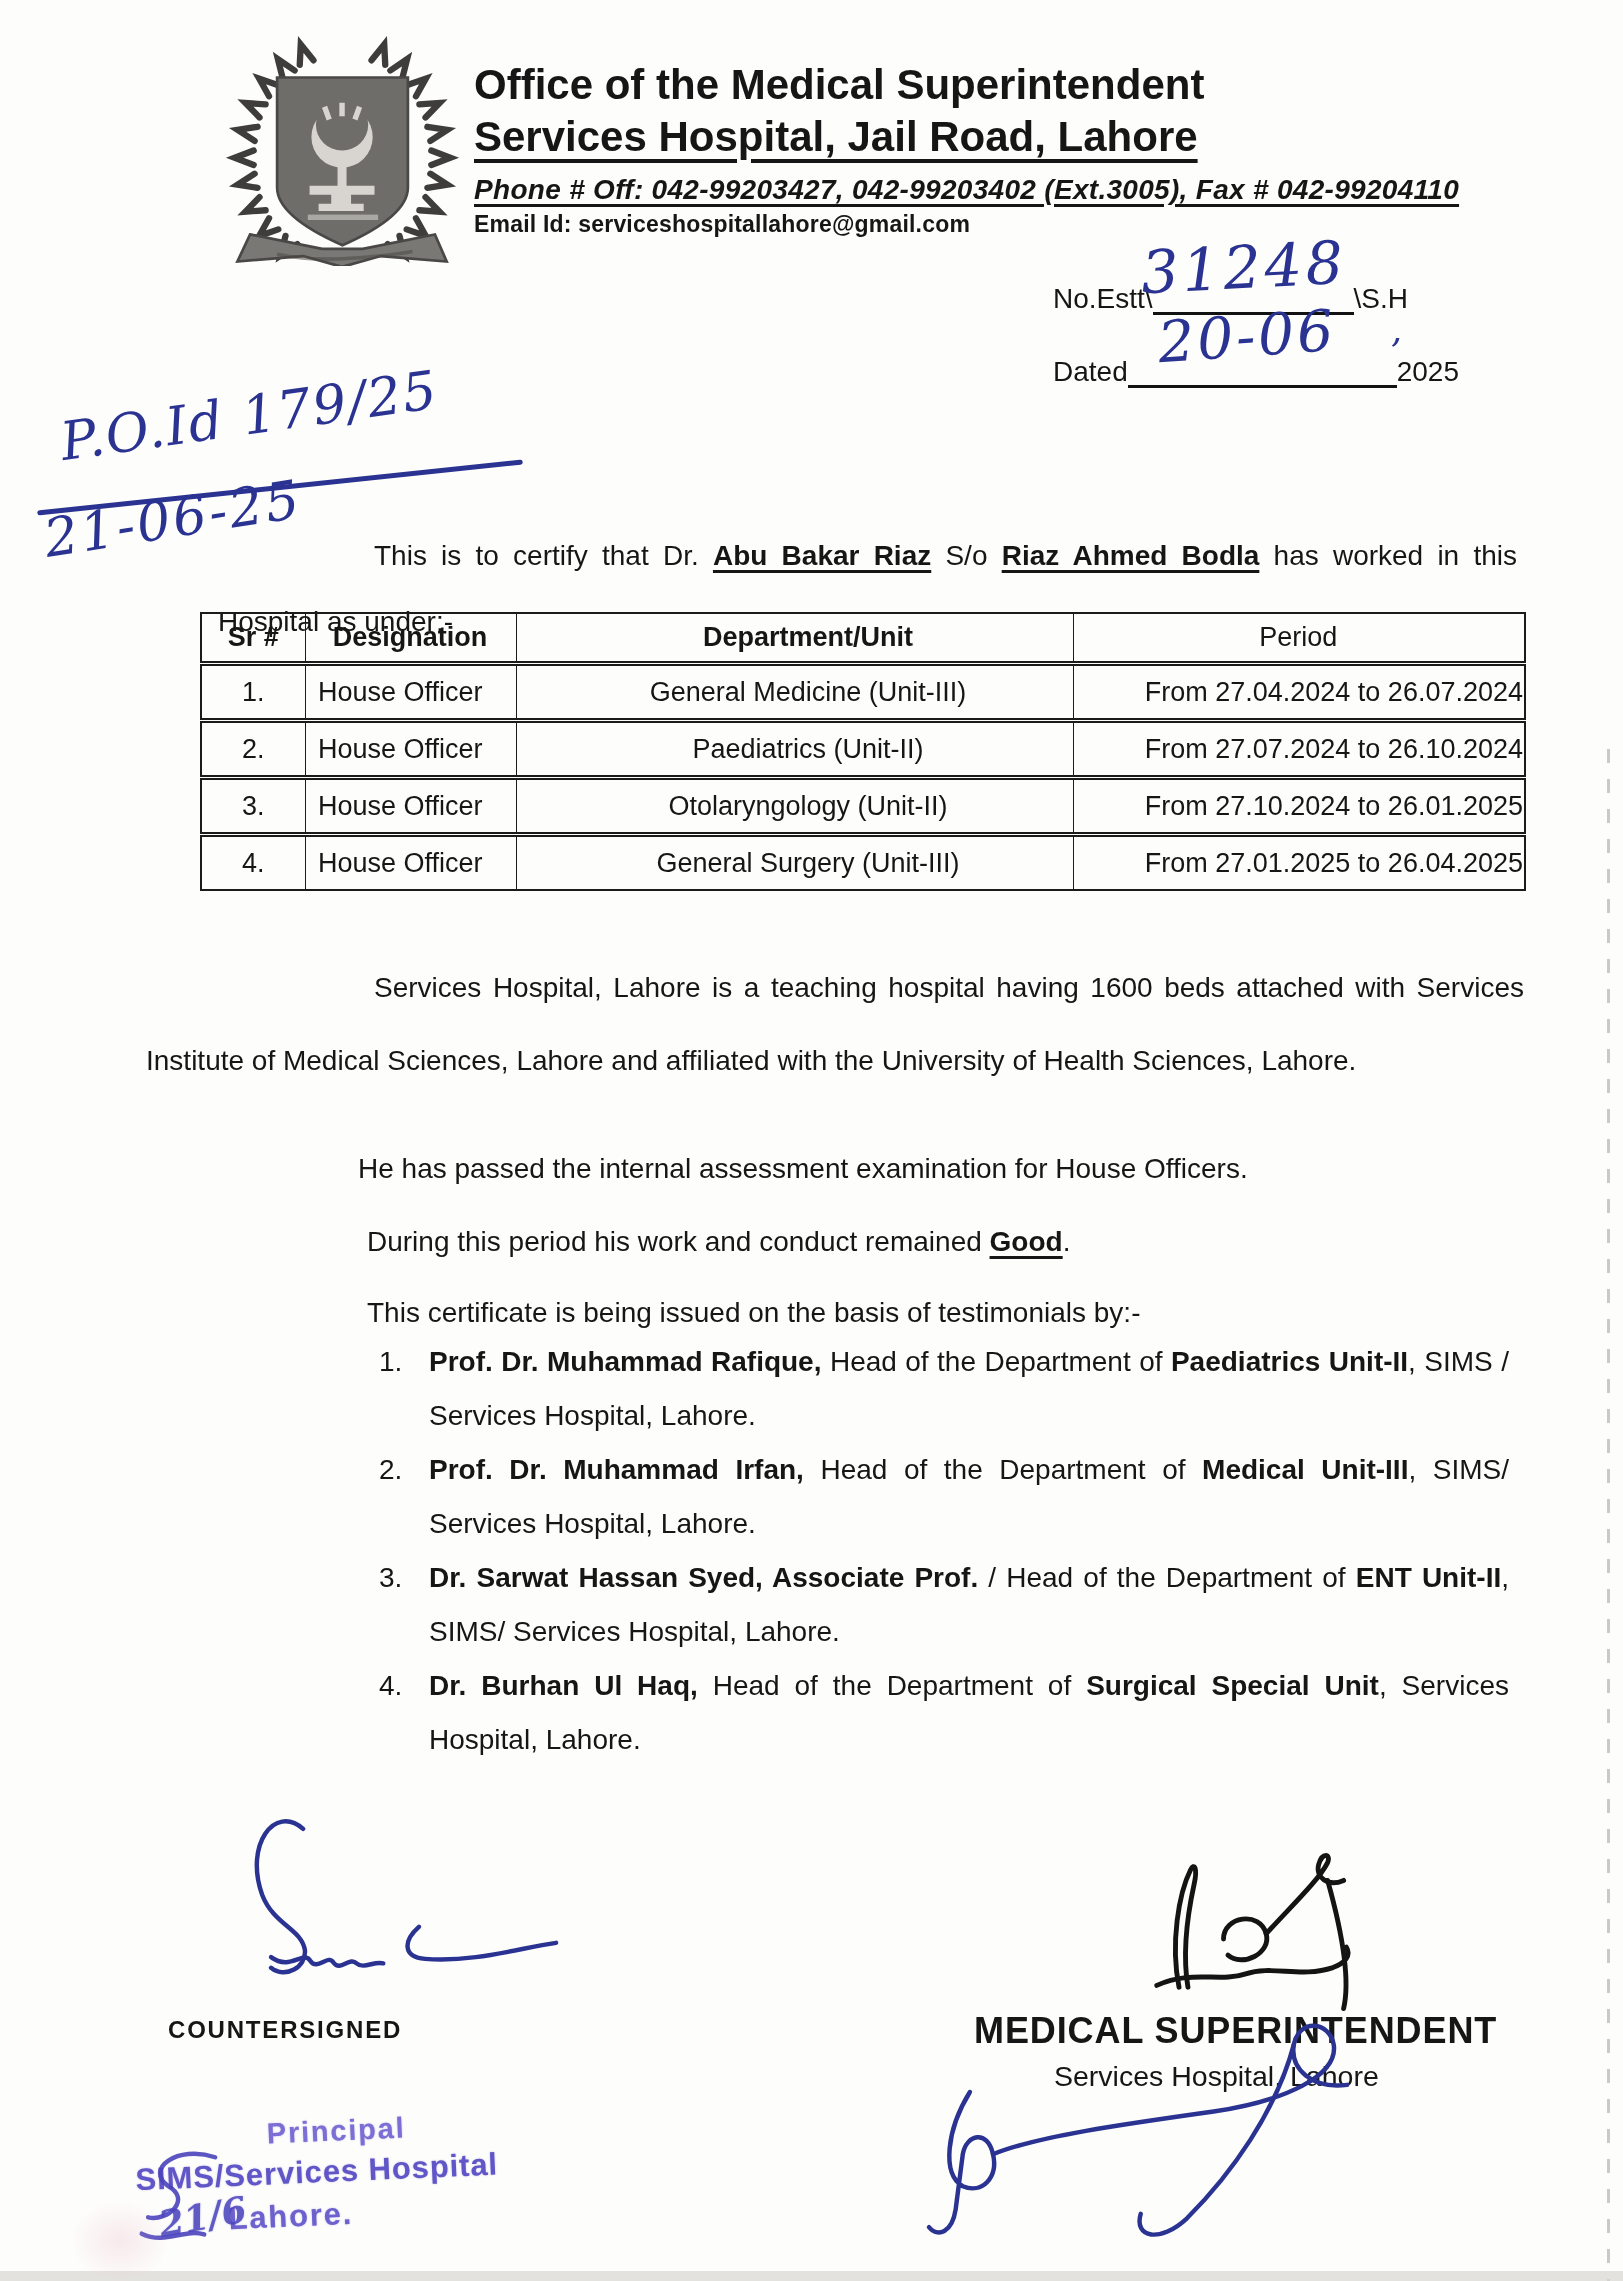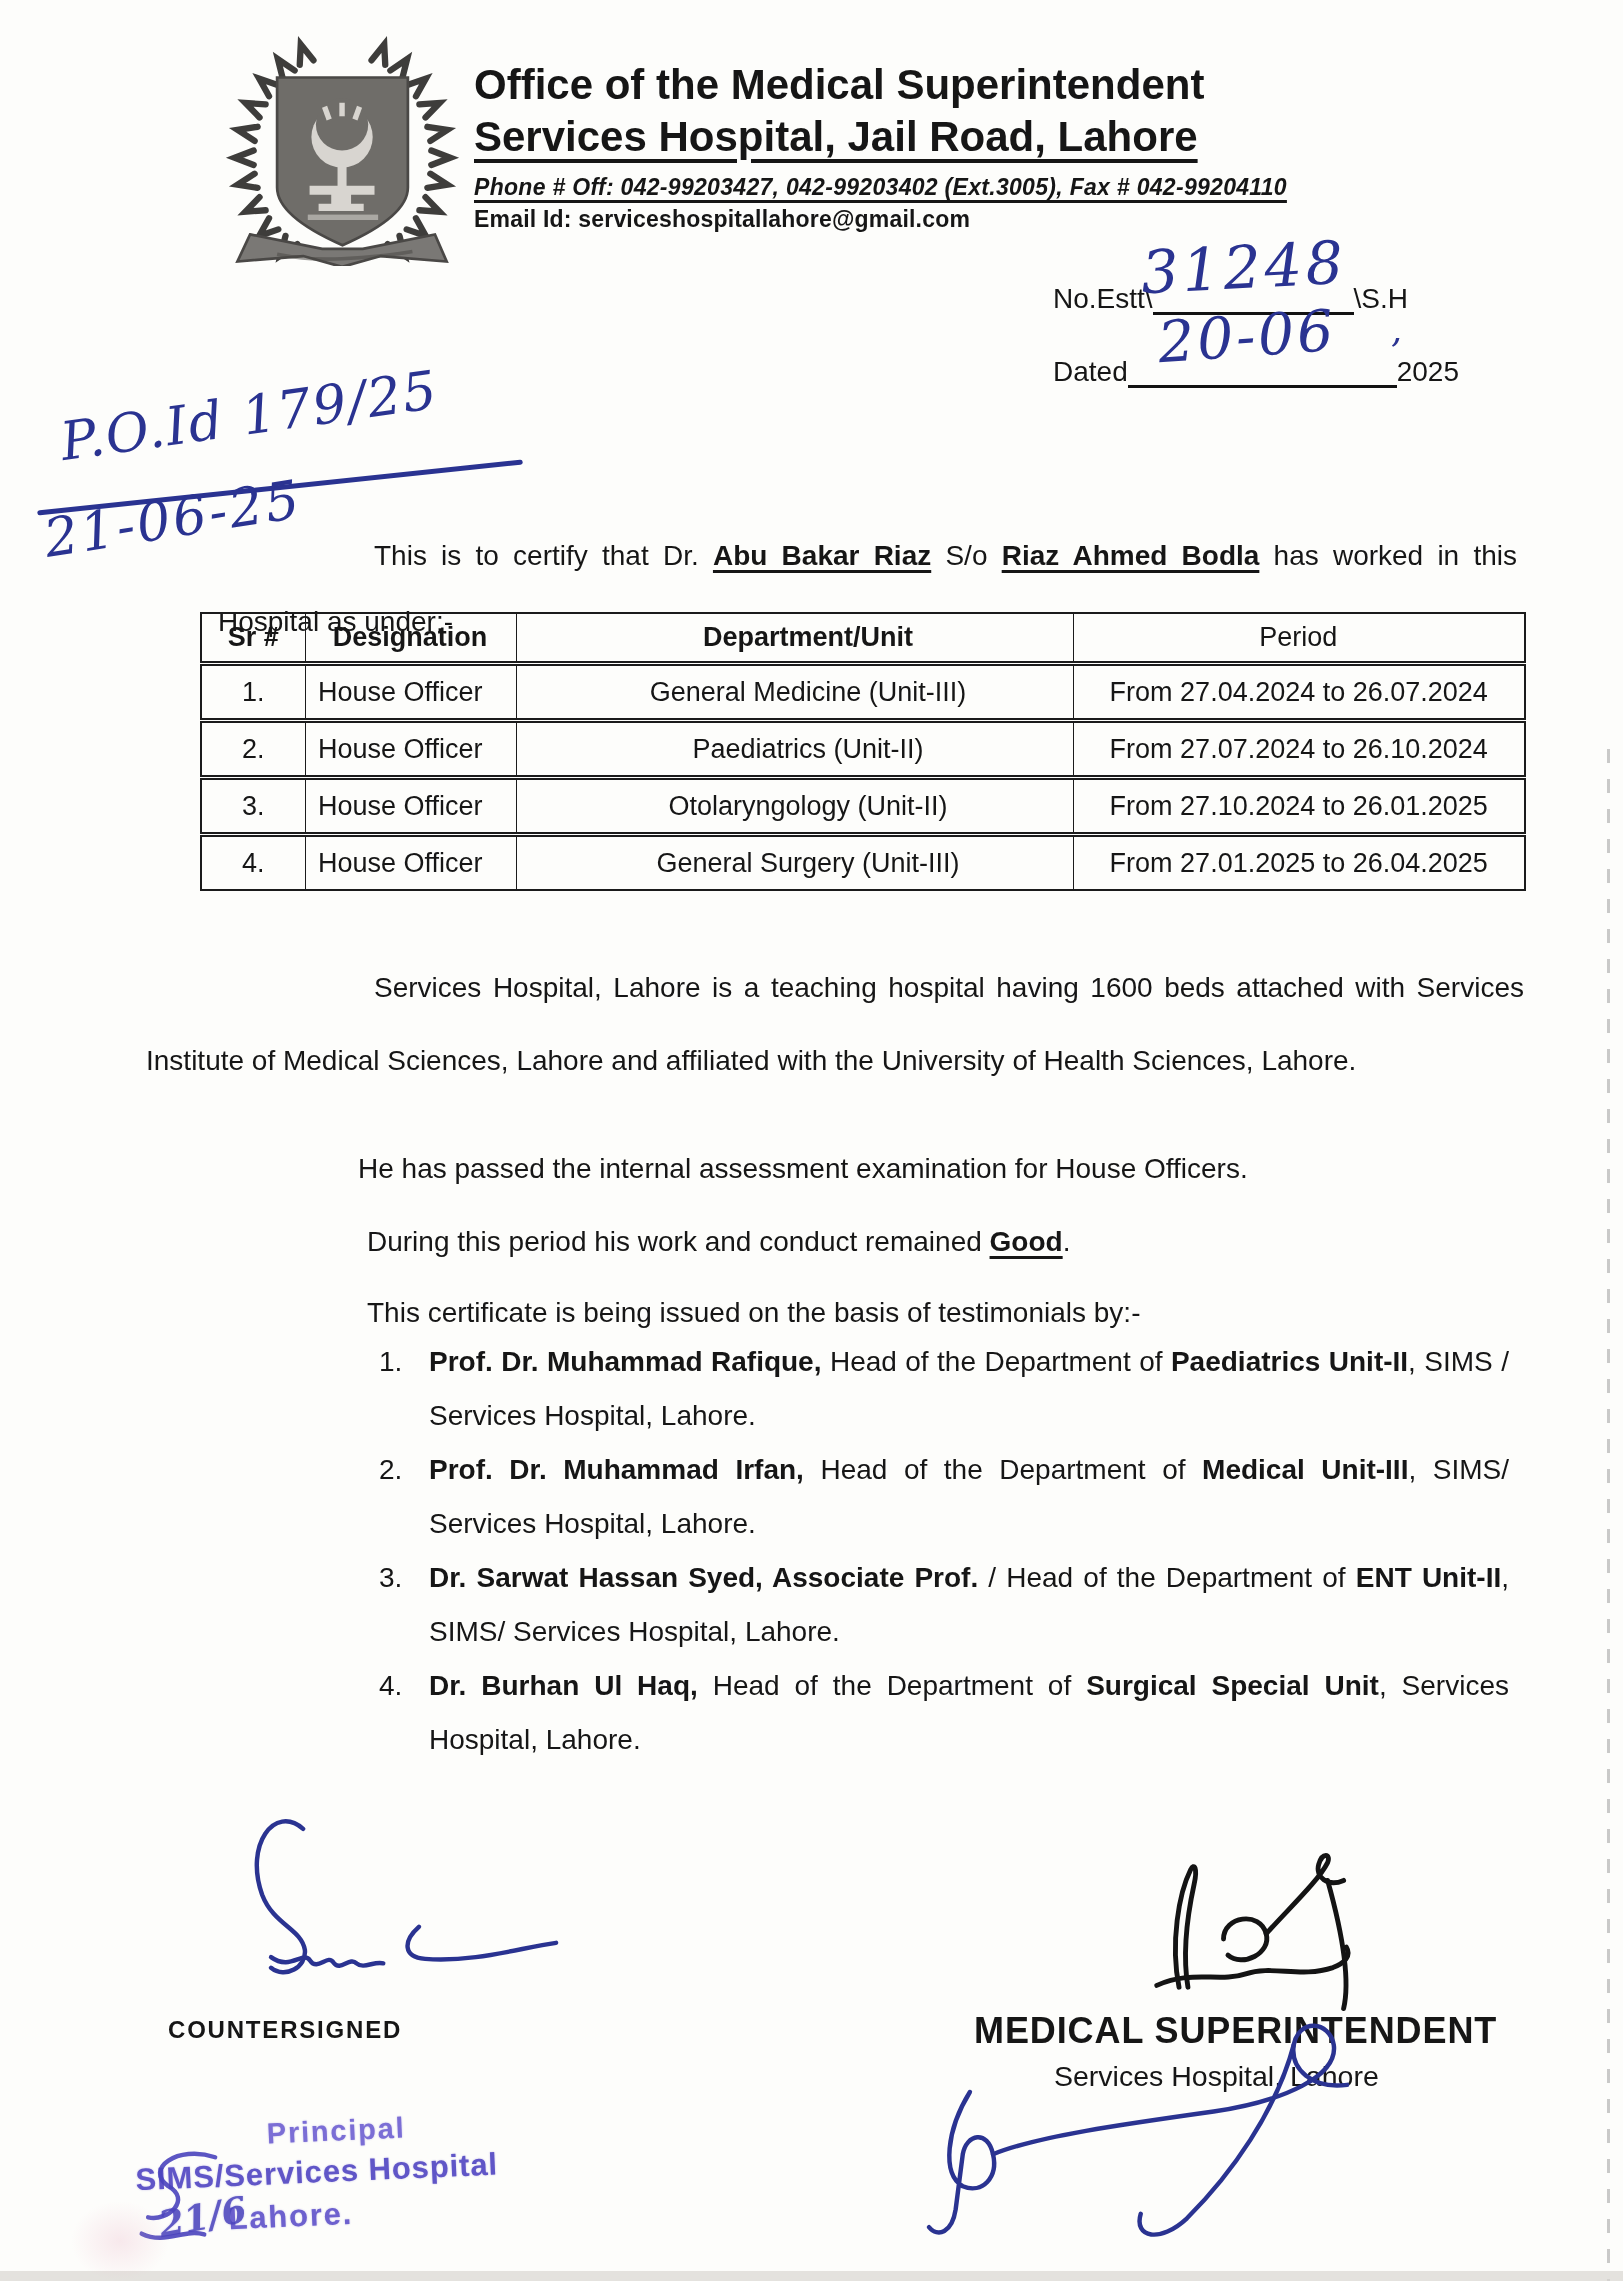--- a/index.html
+++ b/index.html
@@ -9,21 +9,21 @@
     font-family:"Liberation Sans", sans-serif; color:#161616;
   }
   .abs{position:absolute;}
 
   
   .logo{left:223px; top:36px; width:239px; height:230px;}
   .head-block{left:474px; top:59px; width:900px;}
   .h1{font-size:42px; font-weight:700; letter-spacing:0px; line-height:52px; white-space:nowrap;}
   .h2{font-size:42px; font-weight:700; line-height:52px; white-space:nowrap;
       text-decoration:underline; text-decoration-thickness:3.6px; text-underline-offset:8px;}
-  .phone{margin-top:10.7px; font-size:23px; font-weight:700; font-style:italic; white-space:nowrap;
+  .phone{margin-top:10.7px; font-size:28px; font-weight:700; font-style:italic; white-space:nowrap;
       text-decoration:underline; text-decoration-thickness:2.7px; text-underline-offset:4.5px; letter-spacing:0.3px;}
   .email{margin-top:5.3px; font-size:23px; font-weight:700; white-space:nowrap; letter-spacing:0.2px;}
 
   
   .refline{font-size:28px; white-space:nowrap;}
   .ref-no{left:1053px; top:283px;}
   .ref-date{left:1053px; top:356px;}
   .u-line{display:inline-block; border-bottom:3.6px solid #121212; height:27px; vertical-align:bottom;}
   .u-no{width:201px;}
   .u-date{width:269px;}
@@ -55,21 +55,21 @@
   .exp-table{left:200px; top:612px;}
   table{border-collapse:collapse; table-layout:fixed; width:1324px; font-size:27px;}
   th,td{border-left:1.8px solid #1b1b1b; vertical-align:middle; overflow:hidden; white-space:nowrap;}
   table{border:2.7px solid #1b1b1b;}
   th{height:45px; font-weight:700; border-bottom:5.3px double #1b1b1b;}
   td{height:50px; border-bottom:5.3px double #1b1b1b;}
   tr.last td{border-bottom:none;}
   .c-sr{text-align:center;}
   .c-des{text-align:left; padding-left:12.5px;}
   .c-dep{text-align:center; padding-left:28px;}
-  .c-per{text-align:center; padding-left:1px; font-weight:500;}
+  .c-per{text-align:right; padding-left:1px; font-weight:500;}
   th.c-des,th.c-per{text-align:center; padding-left:0;}
 
   
   .t-list{left:379px; top:1335px; width:1130px;}
   .t-item{display:flex; font-size:28px; line-height:54px;}
   .t-num{width:50px; flex:0 0 50px;}
   .t-text{flex:1; margin:0; text-align:justify;}
   .t-text b{font-weight:700;}
 
   

